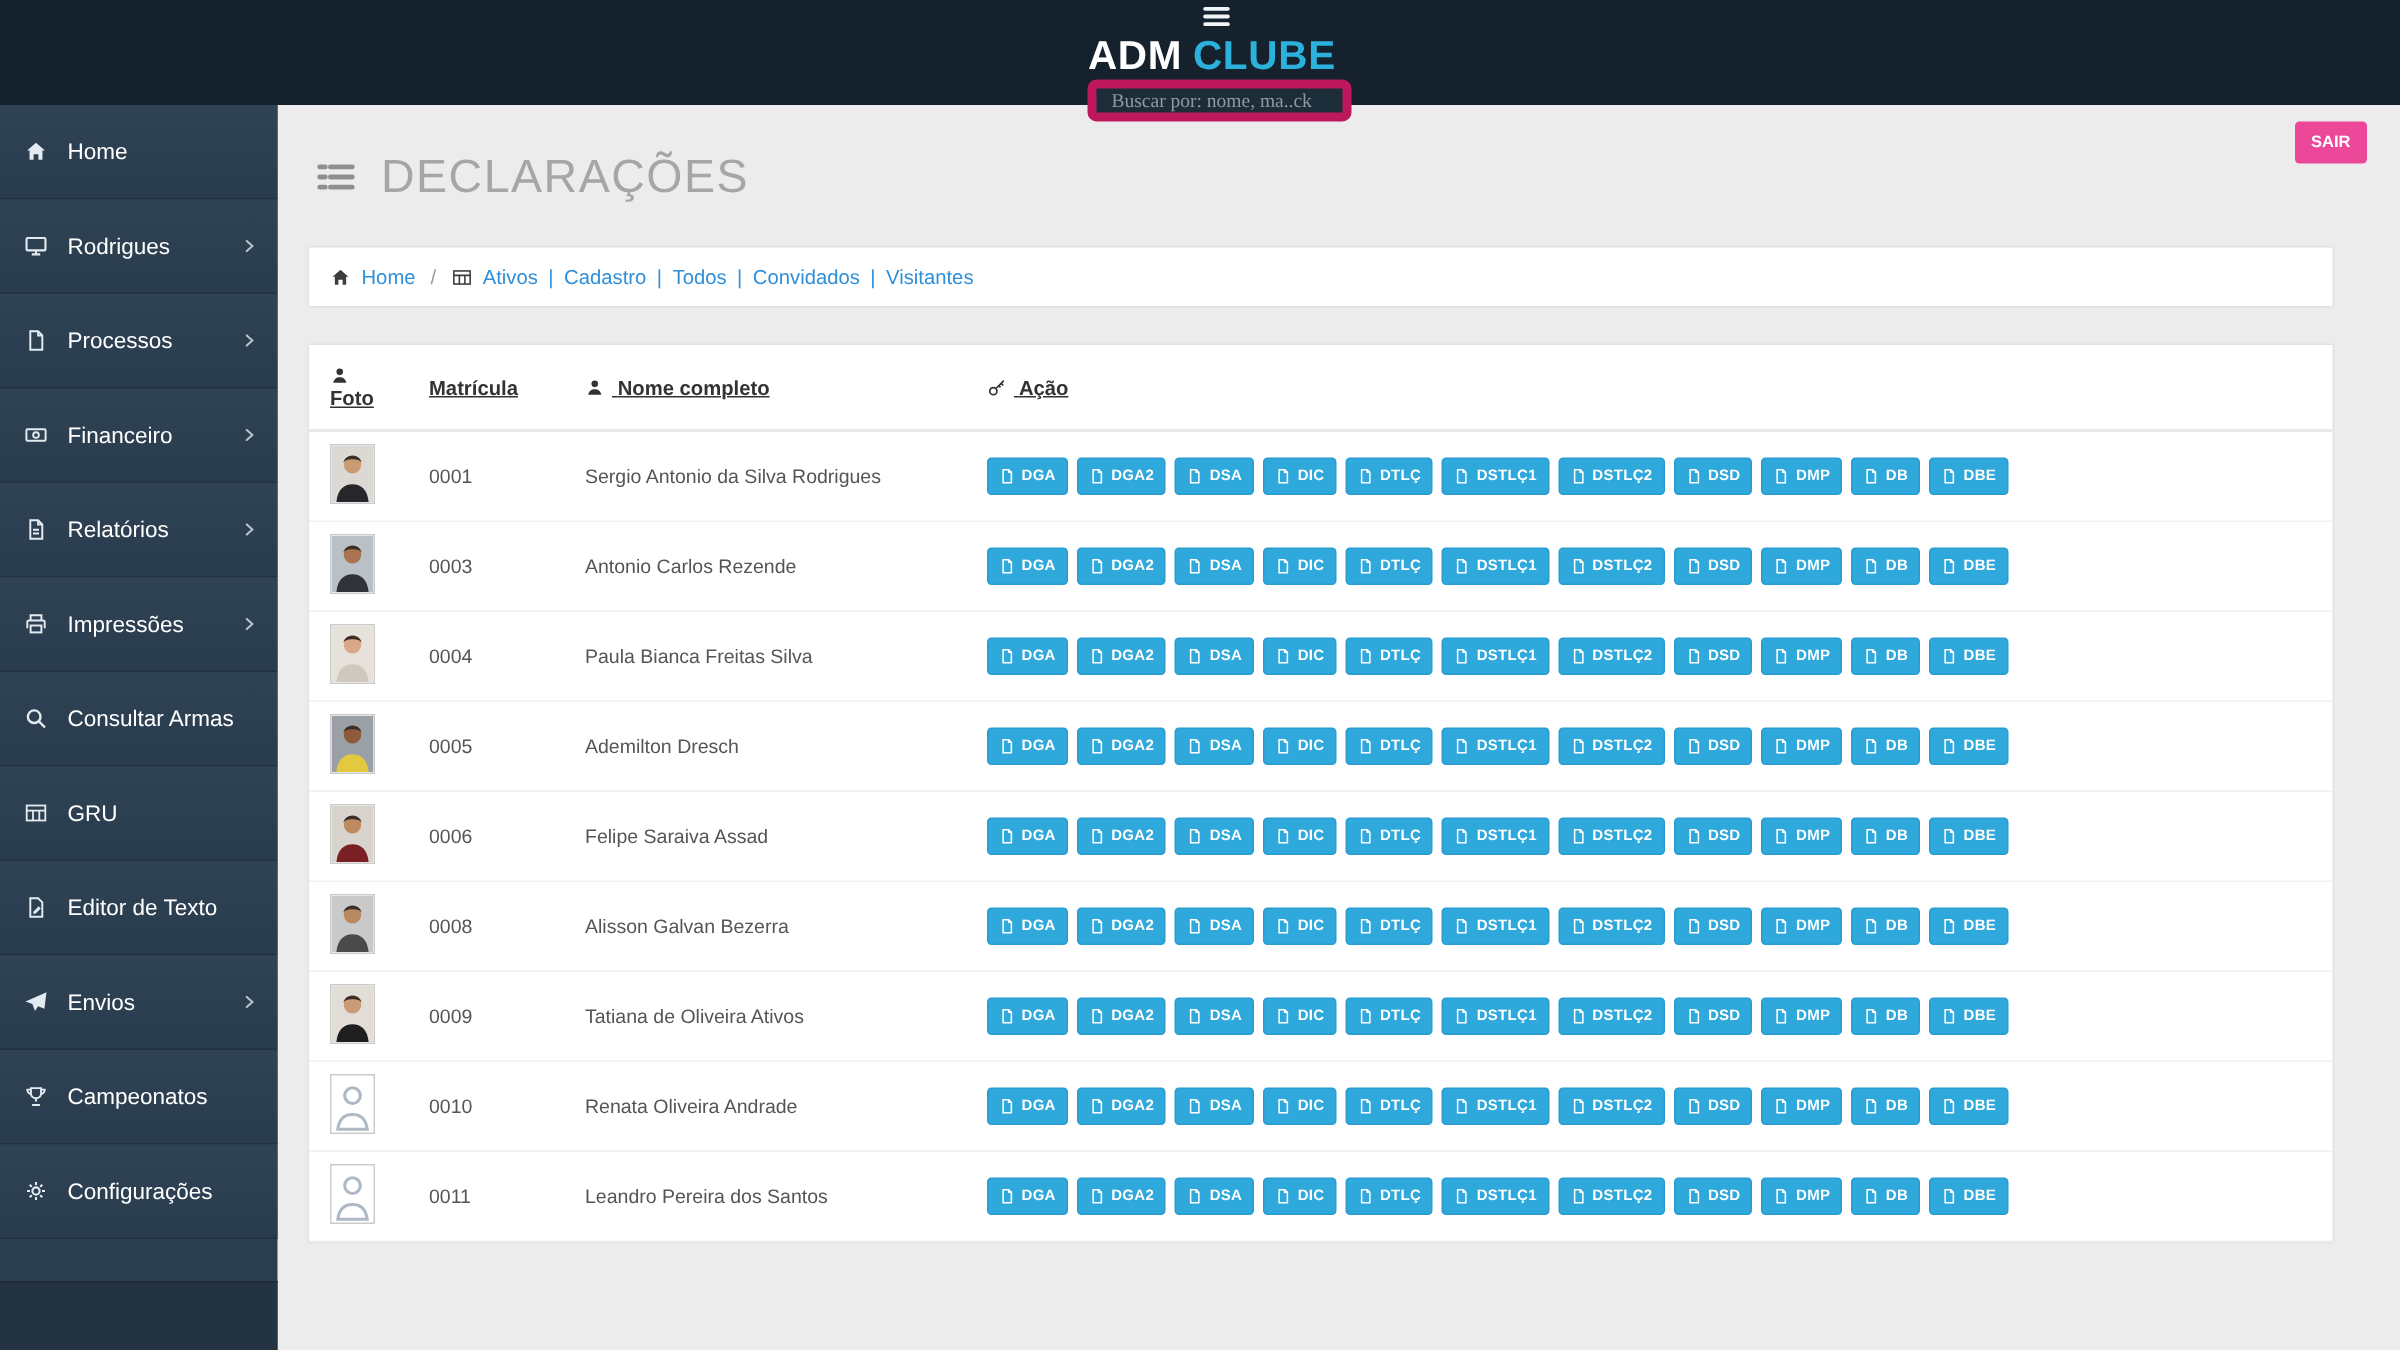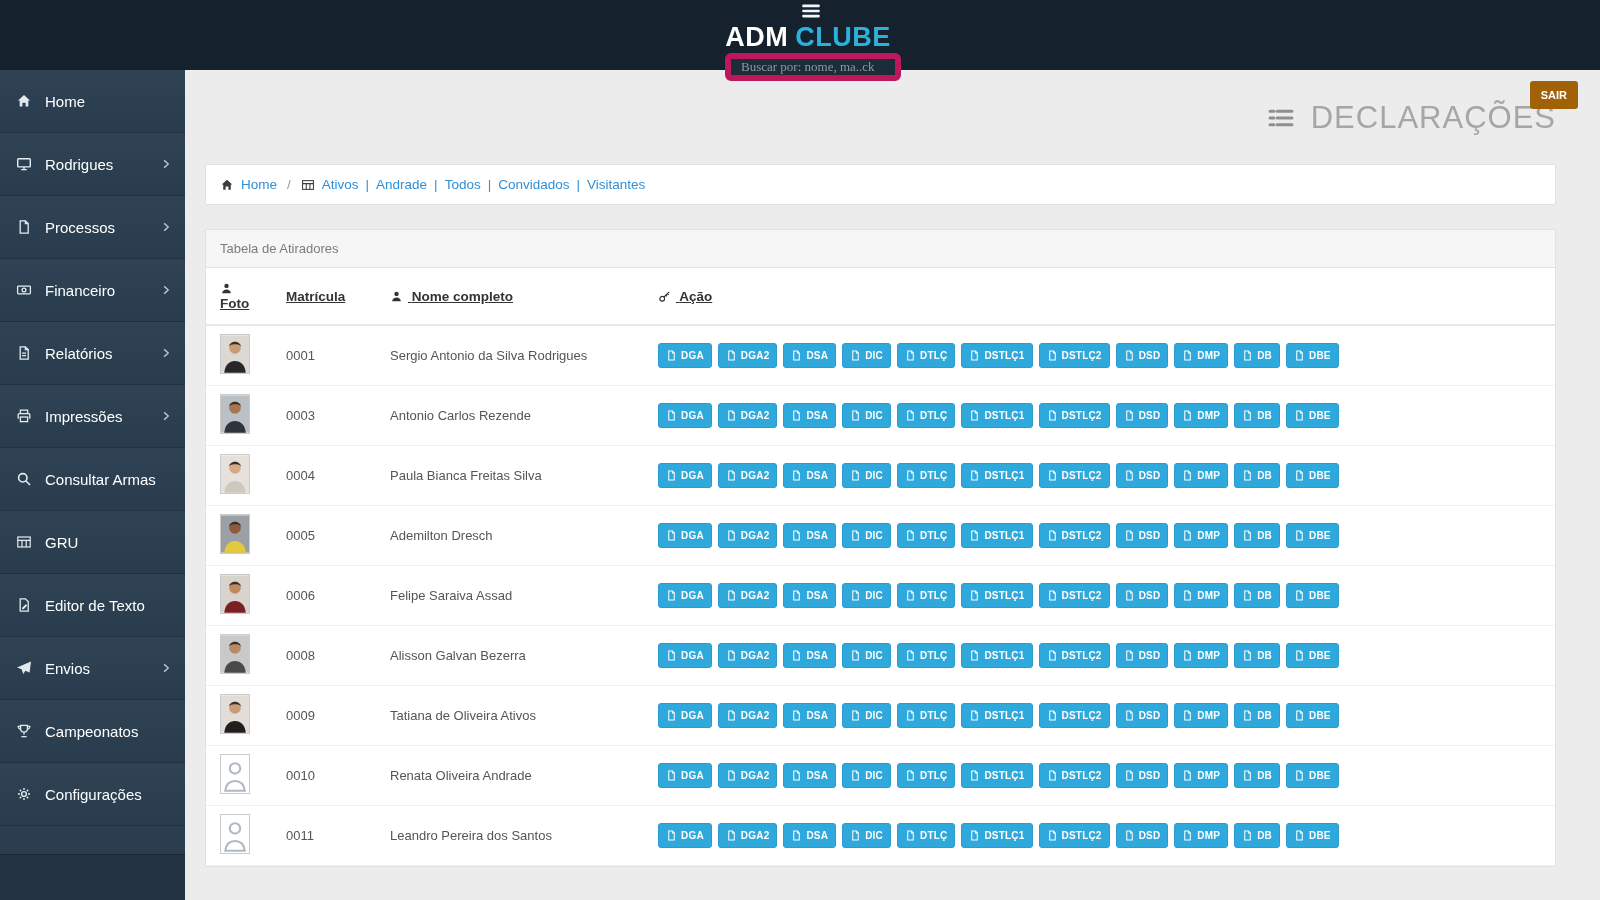--- a/index.html
+++ b/index.html
@@ -10,40 +10,40 @@
   .topbar { position:absolute; top:0; left:0; width:1600px; height:70px;
             background:#15222d; display:flex; align-items:center; z-index:20;flex-direction:column; }
   .hamburger { width:26px; height:22px; margin-left:22px; color:#f2f5f7; cursor:pointer; }
   .brand { margin-left:16px; font-size:27px; font-weight:bold; letter-spacing:.5px; cursor:pointer; white-space:nowrap; }
   .brand-adm { color:#ffffff; }
   .brand-clube { color:#2cb1dd; margin-left:7px; }
   .search { margin-left:26px; width:176px; height:37px; background:#1d2c39;
             border:6px solid #be185d; border-radius:6px; color:#e8eef2;
             padding:0 10px; font-size:13px; outline:none; font-family:Liberation Serif, serif; }
   .search::placeholder { color:#8d99a5; }
-  .logout { margin-left:auto; margin-right:22px; background:#a16207; color:#fff;
+  .logout { margin-left:auto; margin-right:22px; background:#ec4899; color:#fff;
             border:none; border-radius:3px; font-size:11px; font-weight:bold;
             padding:8px 11px; cursor:pointer; font-family:"Liberation Sans",sans-serif; }
 
   
   .sidebar { position:absolute; top:70px; left:0; width:185px; bottom:0; background:#2b3e50; z-index:10; }
   .side-item { height:63px; display:flex; align-items:center; padding:0 16px;
                color:#ffffff; font-size:15px; cursor:pointer; position:relative;
                background:linear-gradient(180deg,#2f4355,#293c4d);
                border-bottom:1px solid #223140; }
   .side-item .s-ic { width:16px; height:16px; margin-right:13px; color:#e3ebf1; flex:none; }
   .side-label { white-space:nowrap; }
   .chev { position:absolute; right:13px; width:12px; height:12px; color:#b9c4cd; }
   .sidebar-footer { position:absolute; bottom:0; left:0; right:0; height:46px;
                     background:#243342; border-top:1px solid #1d2a35; }
 
   
   .main { position:absolute; left:185px; top:70px; right:0; bottom:0;
           padding:16px 44px 0 20px; overflow:hidden; }
-  .page-title { display:flex; align-items:center; gap:15px; margin:14px 0 28px 4px;justify-content:flex-end; }
+  .page-title { display:flex; align-items:center; gap:15px; margin:14px 0 28px 4px; }
   .page-title .t-ic { width:30px; height:30px; color:#8f8f8f; }
   .page-title .t-txt { font-size:31px; color:#a6a6a6; letter-spacing:1px; }
 
   .card { background:#ffffff; border:1px solid #e2e2e2; border-radius:2px; }
 
   
   .breadcrumb { height:41px; display:flex; align-items:center; padding:0 14px;
                 font-size:13.5px; color:#555; gap:7px; }
   .bc-ic { width:14px; height:14px; color:#3d3d3d; flex:none; }
   .bc-link { color:#2f8fd8; text-decoration:none; cursor:pointer; }
@@ -260,32 +260,31 @@
     <span class="bc-sep">/</span>
     <span class="bc-ic icon">
         <svg viewBox="0 0 16 16" fill="none" stroke="currentColor" stroke-width="1.2">
           <rect x="1.8" y="3" width="12.4" height="10"></rect>
           <path d="M1.8 6.4h12.4M6 6.4v6.6M10.2 6.4v6.6"></path>
         </svg>
       </span>
     <span id="bc-links">
         <a href="#" class="bc-link">Ativos</a>
         <span class="bc-div">|</span>
-        <a href="#" class="bc-link">Andrade</a>
+        <a href="#" class="bc-link">Cadastro</a>
         <span class="bc-div">|</span>
         <a href="#" class="bc-link">Todos</a>
         <span class="bc-div">|</span>
         <a href="#" class="bc-link">Convidados</a>
         <span class="bc-div">|</span>
         <a href="#" class="bc-link">Visitantes</a>
       </span>
   </nav>
 
   <section class="panel card">
-    <div class="panel-header">Tabela de Atiradores</div>
     <table>
       <thead>
         <tr>
           <th class="col-foto">
             <span class="h-ic icon">
                 <svg viewBox="0 0 16 16">
                   <circle cx="8" cy="4.8" r="2.7" fill="currentColor"></circle>
                   <path d="M2.6 13.8c.5-3.1 2.6-4.6 5.4-4.6s4.9 1.5 5.4 4.6z" fill="currentColor"></path>
                 </svg>
               </span>

